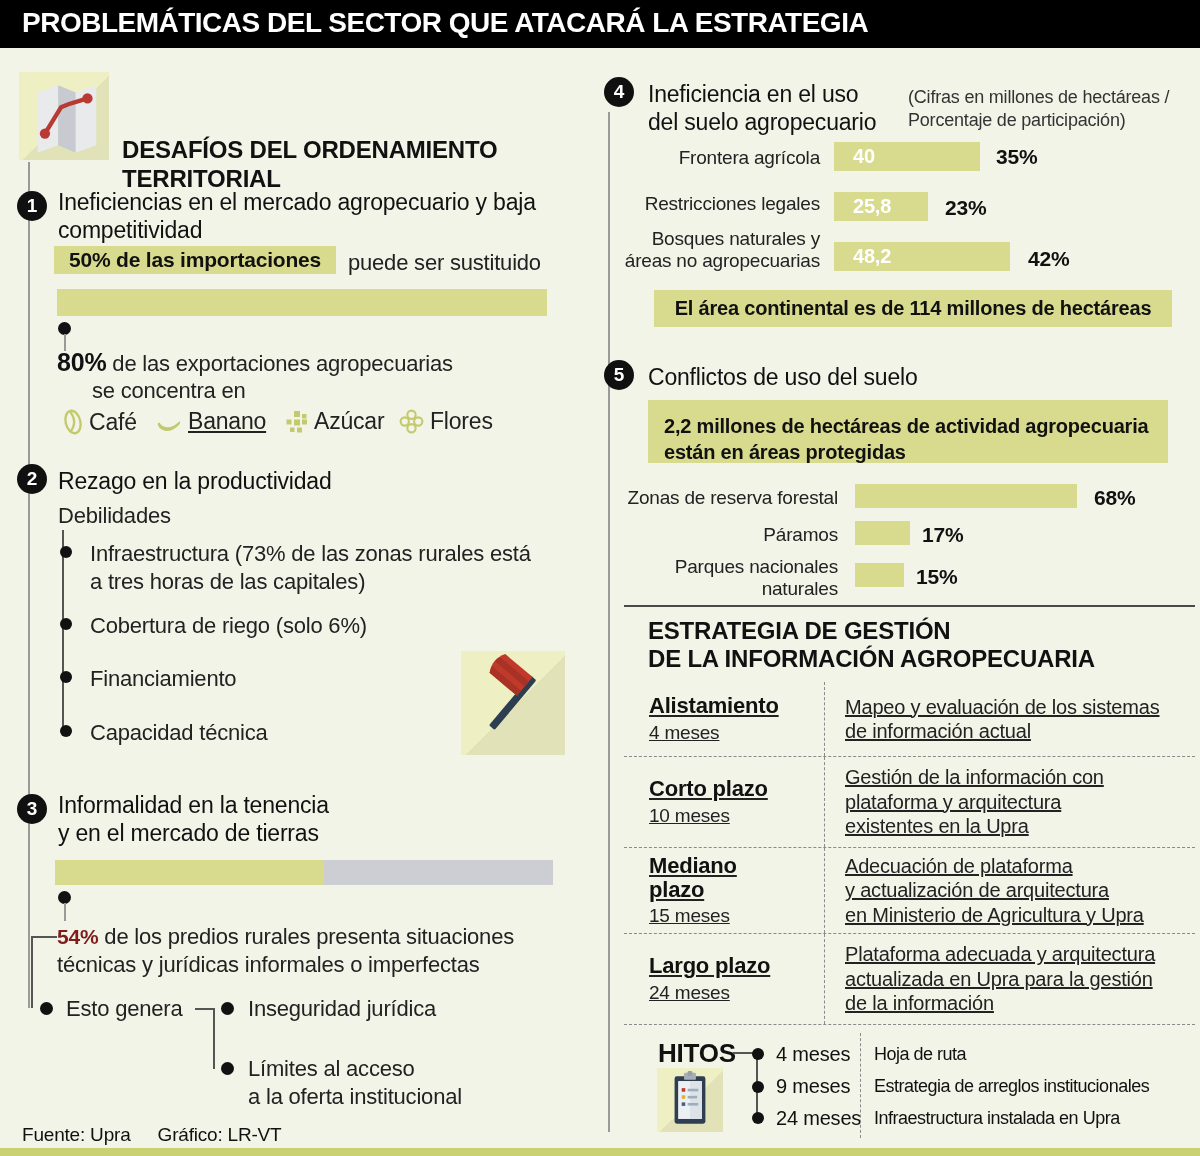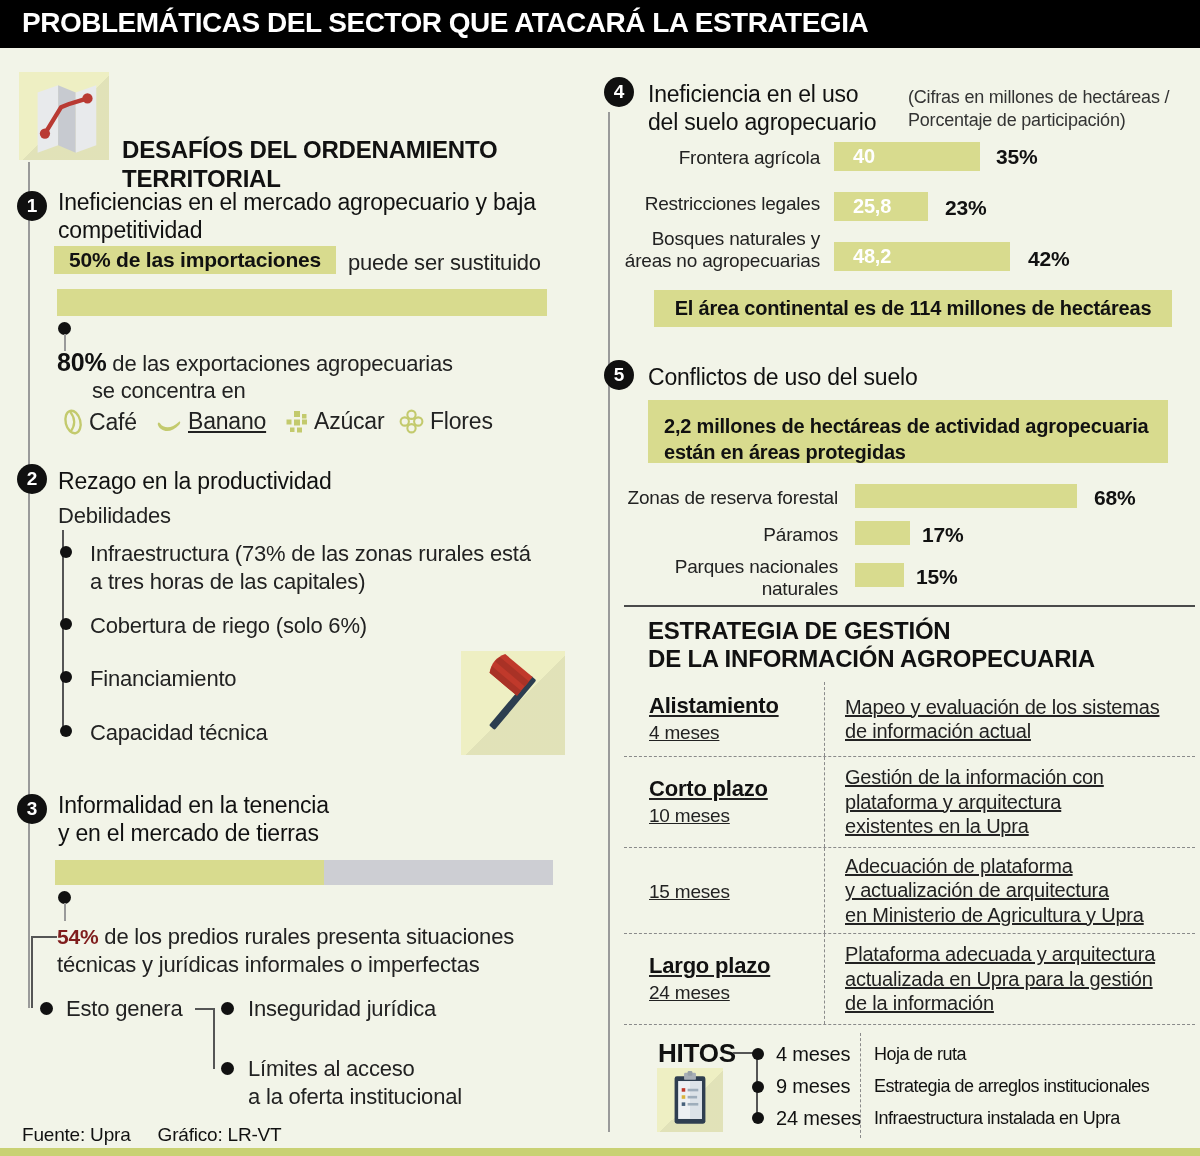--- a/index.html
+++ b/index.html
@@ -227,20 +227,22 @@
     <div class="scol1">
       <div class="phase pre">Corto plazo</div>
       <div class="dur">10 meses</div>
     </div>
     <div class="scol2 pre">Gestión de la información con
 plataforma y arquitectura
 existentes en la Upra</div>
   </div>
   <div class="srow" style="height:85px;">
     <div class="scol1">
+      <div class="phase pre">Mediano
+plazo</div>
       <div class="dur">15 meses</div>
     </div>
     <div class="scol2 pre">Adecuación de plataforma
 y actualización de arquitectura
 en Ministerio de Agricultura y Upra</div>
   </div>
   <div class="srow" style="height:90px;">
     <div class="scol1">
       <div class="phase pre">Largo plazo</div>
       <div class="dur">24 meses</div>

